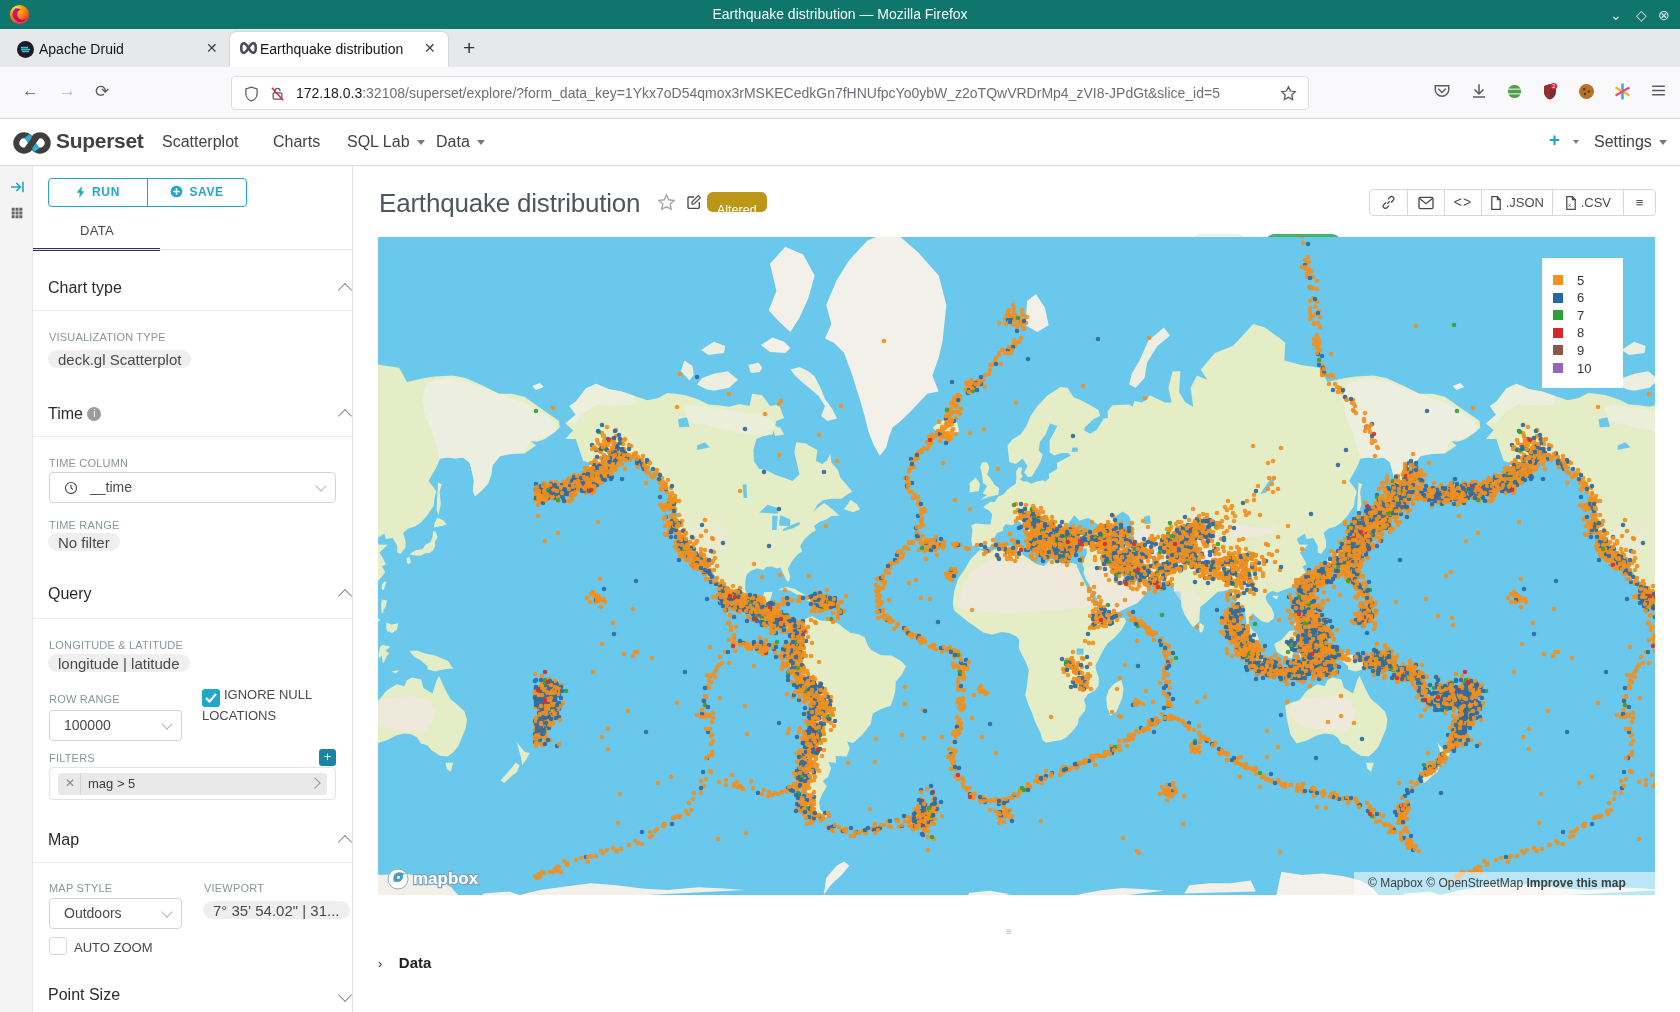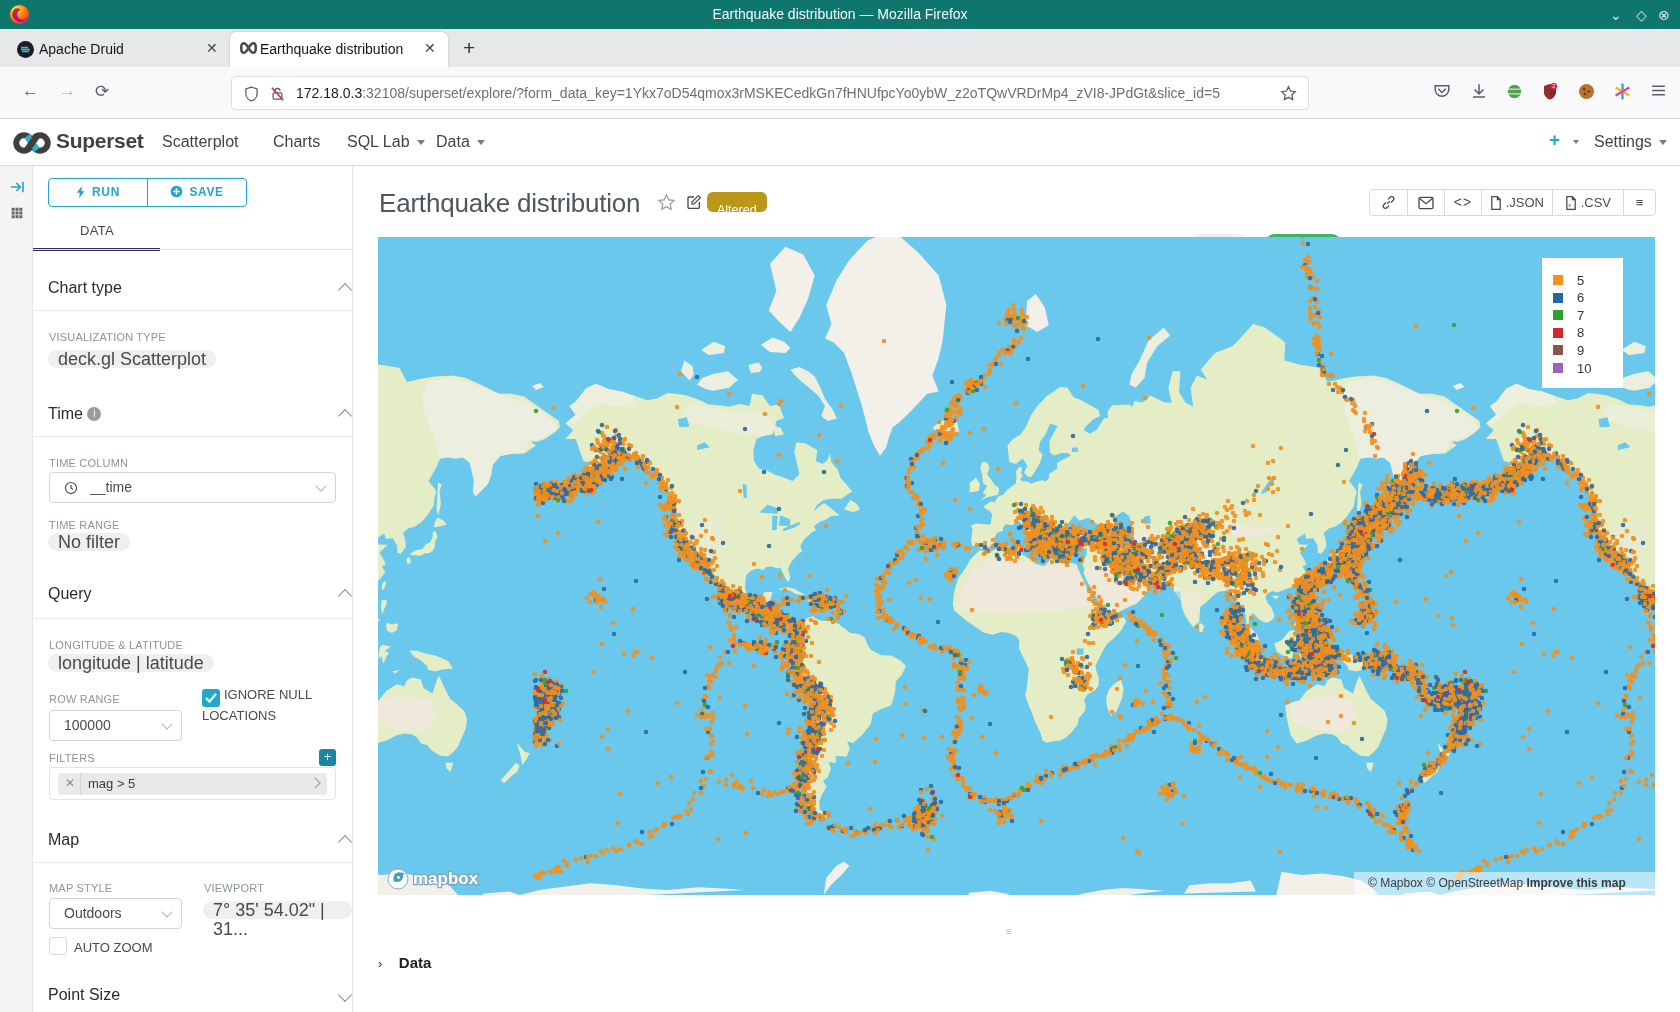--- a/index.html
+++ b/index.html
@@ -41,21 +41,21 @@
 .btn-group { position:absolute; left:15px; top:12px; width:199px; height:29px; border:1px solid #20a7c9; border-radius:4px; display:flex; }
 .btn-group .b { flex:1; text-align:center; color:#20a7c9; font-size:12px; font-weight:bold; letter-spacing:.6px; line-height:27px; }
 .btn-group .b+ .b { border-left:1px solid #20a7c9; }
 .ptab { position:absolute; left:47px; top:57px; font-size:13px; color:#484848; font-weight:500; letter-spacing:.3px; }
 .inkbar { position:absolute; left:0px; top:82px; width:127px; height:2.5px; background:#31315f; }
 .tabline { position:absolute; left:0; top:83px; width:320px; height:1px; background:#e3e3e3; }
 .sech { position:absolute; font-size:16px; color:#2b2b2b; }
 .sech .chev { position:absolute; color:#8b8b8b; }
 .hr { position:absolute; left:0; width:319px; height:1px; background:#ebebeb; }
 .lbl { position:absolute; font-size:11px; color:#8a959c; letter-spacing:.2px; }
-.pill { position:absolute; background:#efefef; border-radius:10px; font-size:18px; color:#4a4a4a; line-height:19px; padding:0 10px; height:18px; }
+.pill { position:absolute; background:#efefef; border-radius:10px; font-size:15px; color:#4a4a4a; line-height:19px; padding:0 10px; height:18px; }
 .sel { position:absolute; border:1px solid #d5d5d5; border-radius:4px; background:#fff; font-size:14px; color:#4a4a4a; }
 .sel .sv { position:absolute; left:14px; top:6px; }
 .sel .sc { position:absolute; right:10px; top:9px; width:8px; height:8px; border-right:1.6px solid #b6b6b6; border-bottom:1.6px solid #b6b6b6; transform:rotate(45deg); }
 .chev-up { width:10px; height:10px; border-right:1.8px solid #8b8b8b; border-bottom:1.8px solid #8b8b8b; transform:rotate(-135deg); display:inline-block; }
 .chev-dn { width:10px; height:10px; border-right:1.8px solid #8b8b8b; border-bottom:1.8px solid #8b8b8b; transform:rotate(45deg); display:inline-block; }
 
 
 #chart { position:absolute; left:354px; top:166px; width:1326px; height:846px; background:#fff; }
 #ctitle { position:absolute; left:25px; top:22px; font-size:26px; color:#4e565e; letter-spacing:-.2px; }
 #altered { position:absolute; left:353px; top:26px; height:20px; background:#bb9718; color:#fff; font-size:12.5px; border-radius:6px; padding:8px 10px; line-height:20px; }

